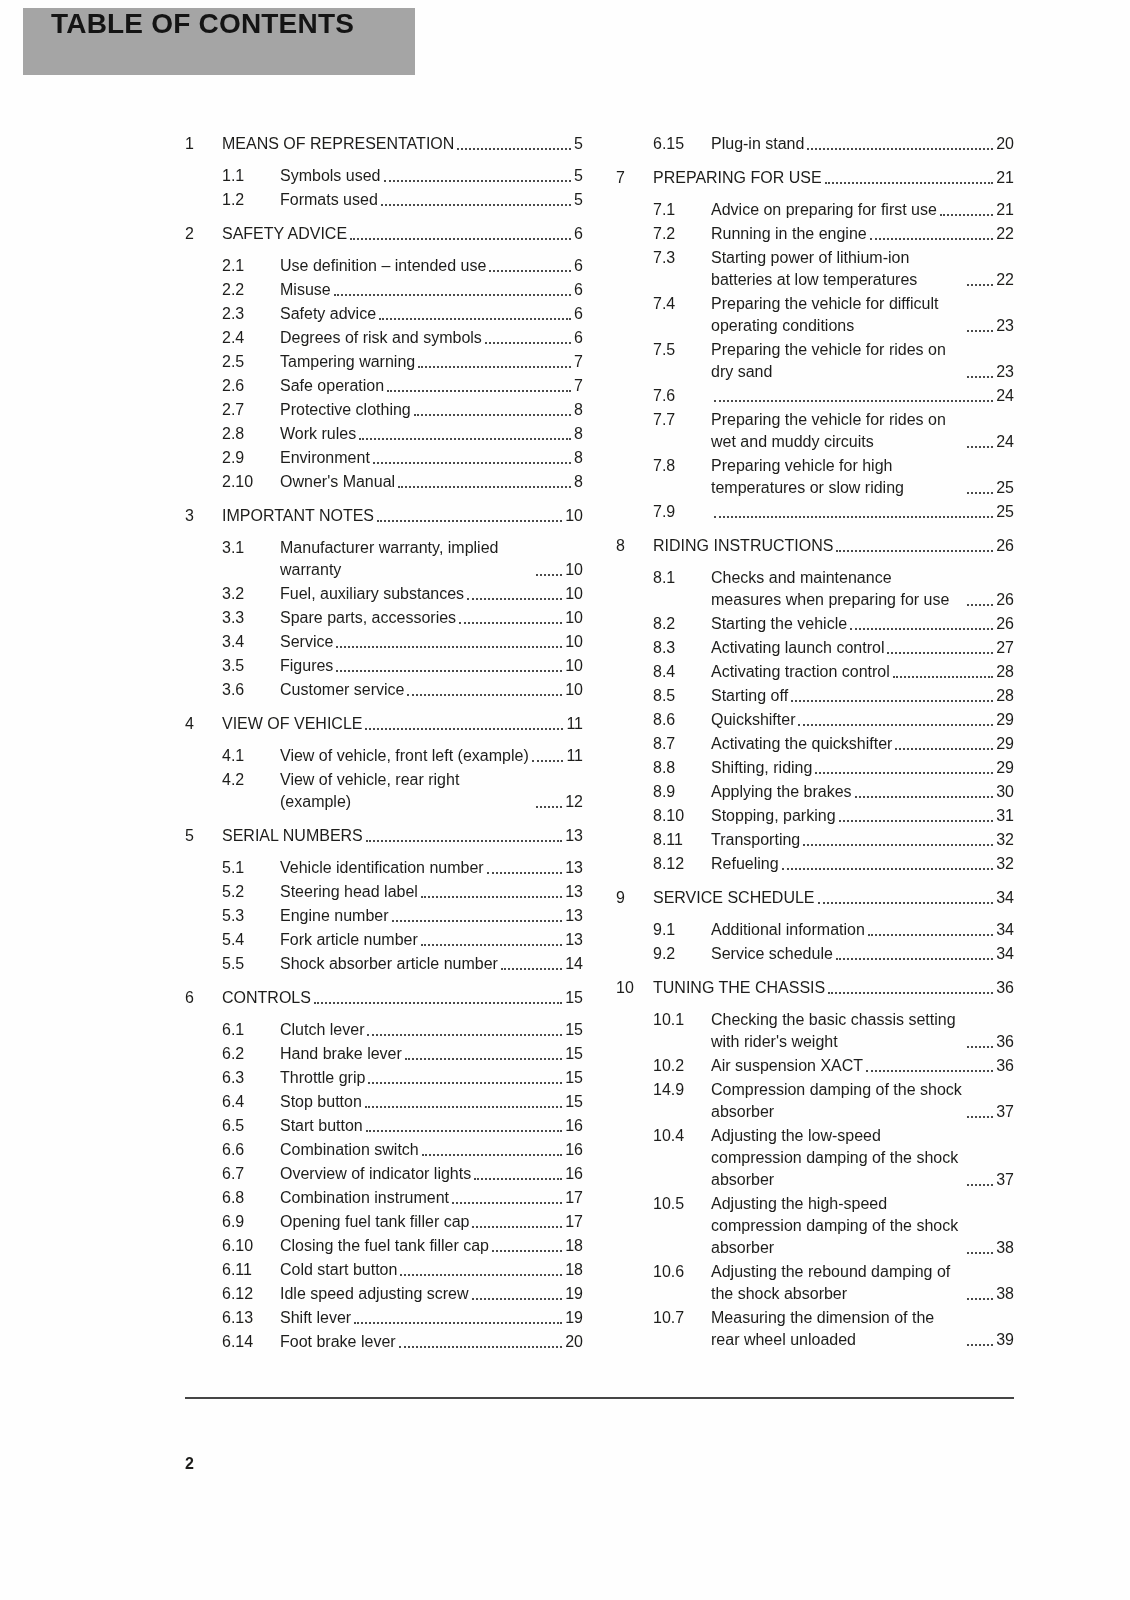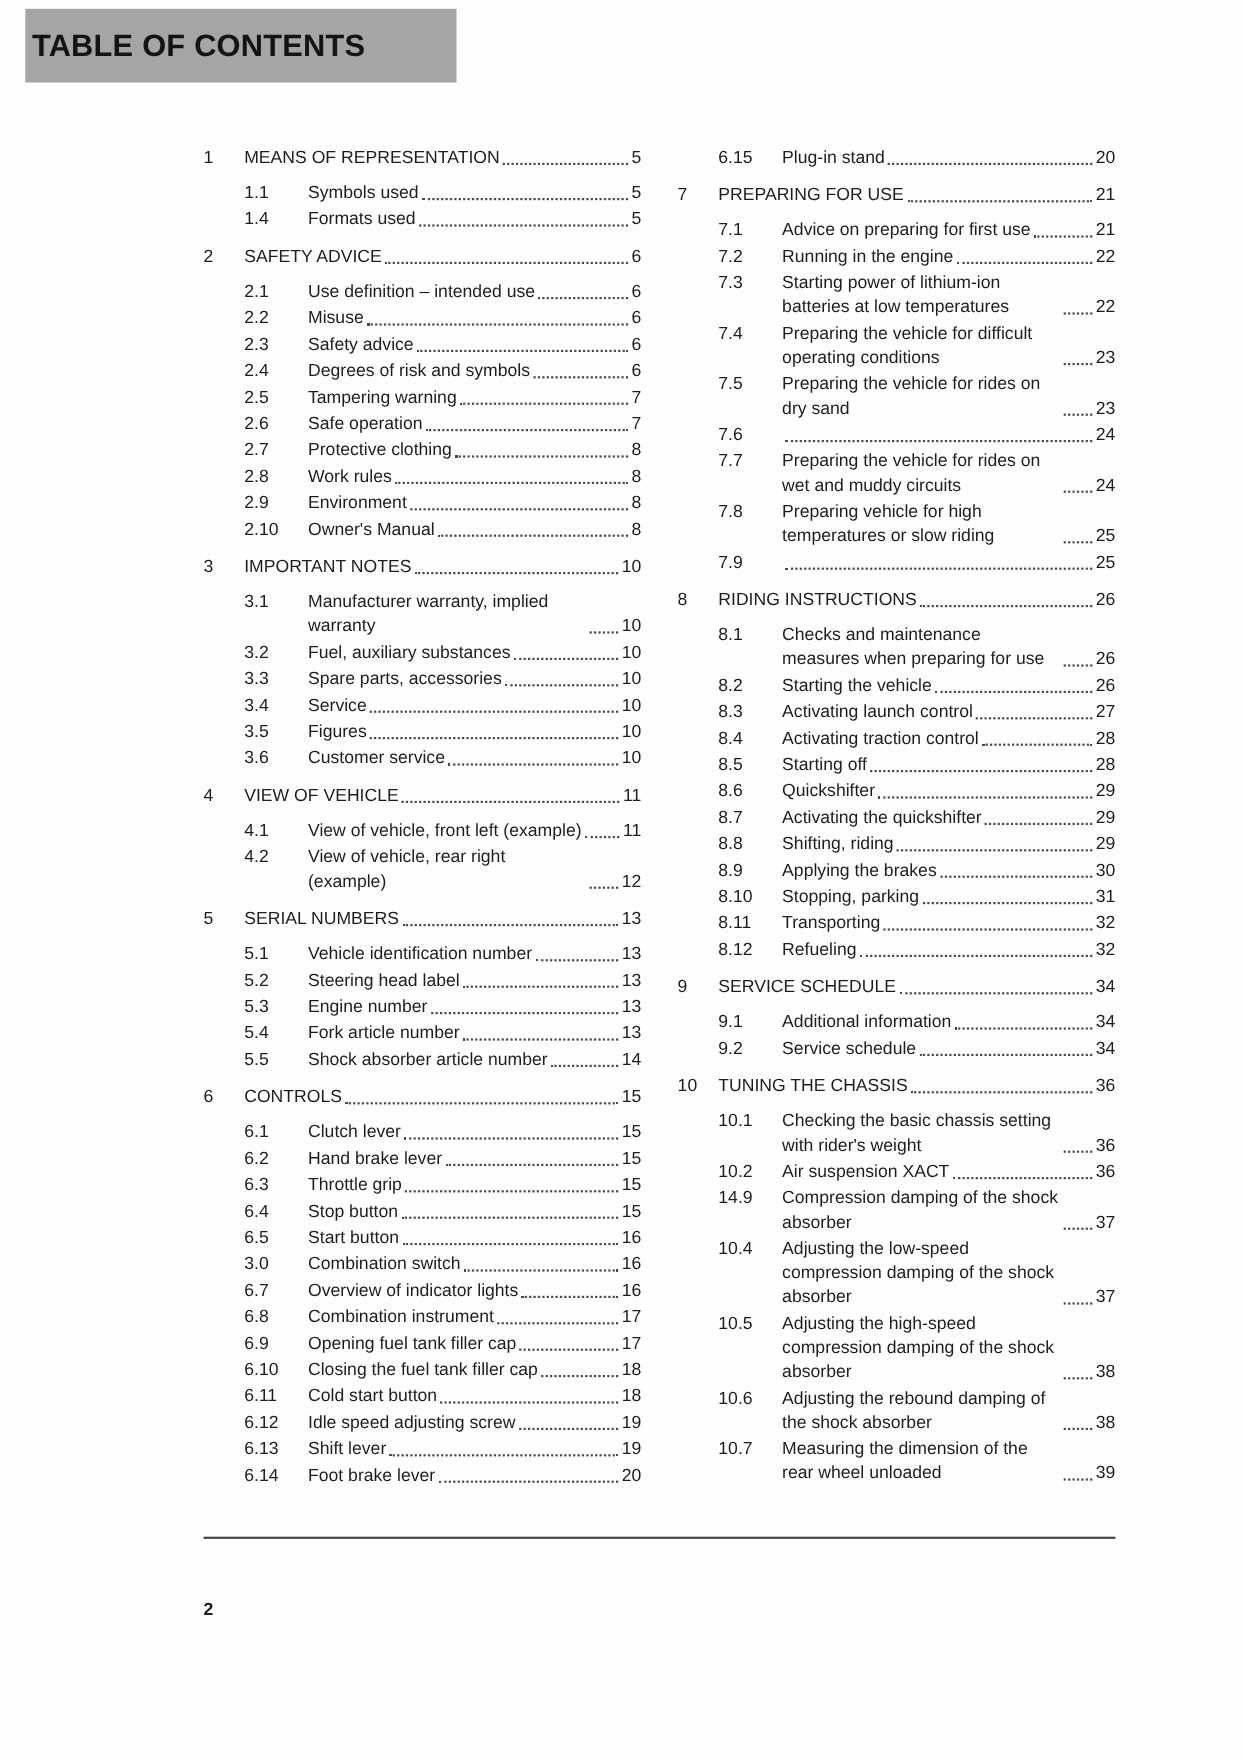--- a/index.html
+++ b/index.html
@@ -18,22 +18,22 @@
   }
   
   .toc-header {
     position: absolute;
     left: 23px;
     top: 8px;
     width: 392px;
     height: 67px;
     background: #a5a5a5;
     display: flex;
-    align-items: center;
-    padding-left: 6px;
+    align-items: flex-start;
+    padding-left: 28px;
     box-sizing: border-box;
   }
   .toc-header h1 {
     margin: 0;
     font-size: 28px;
     font-weight: bold;
     color: #141414;
     letter-spacing: 0.2px;
   }
   
@@ -126,21 +126,21 @@
   </div>
 
   <div class="entry section">
     <span class="num">1.1</span>
     <span class="title">Symbols used</span>
     <span class="dots"></span>
     <span class="page-num">5</span>
   </div>
 
   <div class="entry section">
-    <span class="num">1.4</span>
+    <span class="num">1.2</span>
     <span class="title">Formats used</span>
     <span class="dots"></span>
     <span class="page-num">5</span>
   </div>
 
   <div class="entry chapter">
     <span class="num">2</span>
     <span class="title">SAFETY ADVICE</span>
     <span class="dots"></span>
     <span class="page-num">6</span>
@@ -364,21 +364,21 @@
   </div>
 
   <div class="entry section">
     <span class="num">6.5</span>
     <span class="title">Start button</span>
     <span class="dots"></span>
     <span class="page-num">16</span>
   </div>
 
   <div class="entry section">
-    <span class="num">3.0</span>
+    <span class="num">6.6</span>
     <span class="title">Combination switch</span>
     <span class="dots"></span>
     <span class="page-num">16</span>
   </div>
 
   <div class="entry section">
     <span class="num">6.7</span>
     <span class="title">Overview of indicator lights</span>
     <span class="dots"></span>
     <span class="page-num">16</span>

